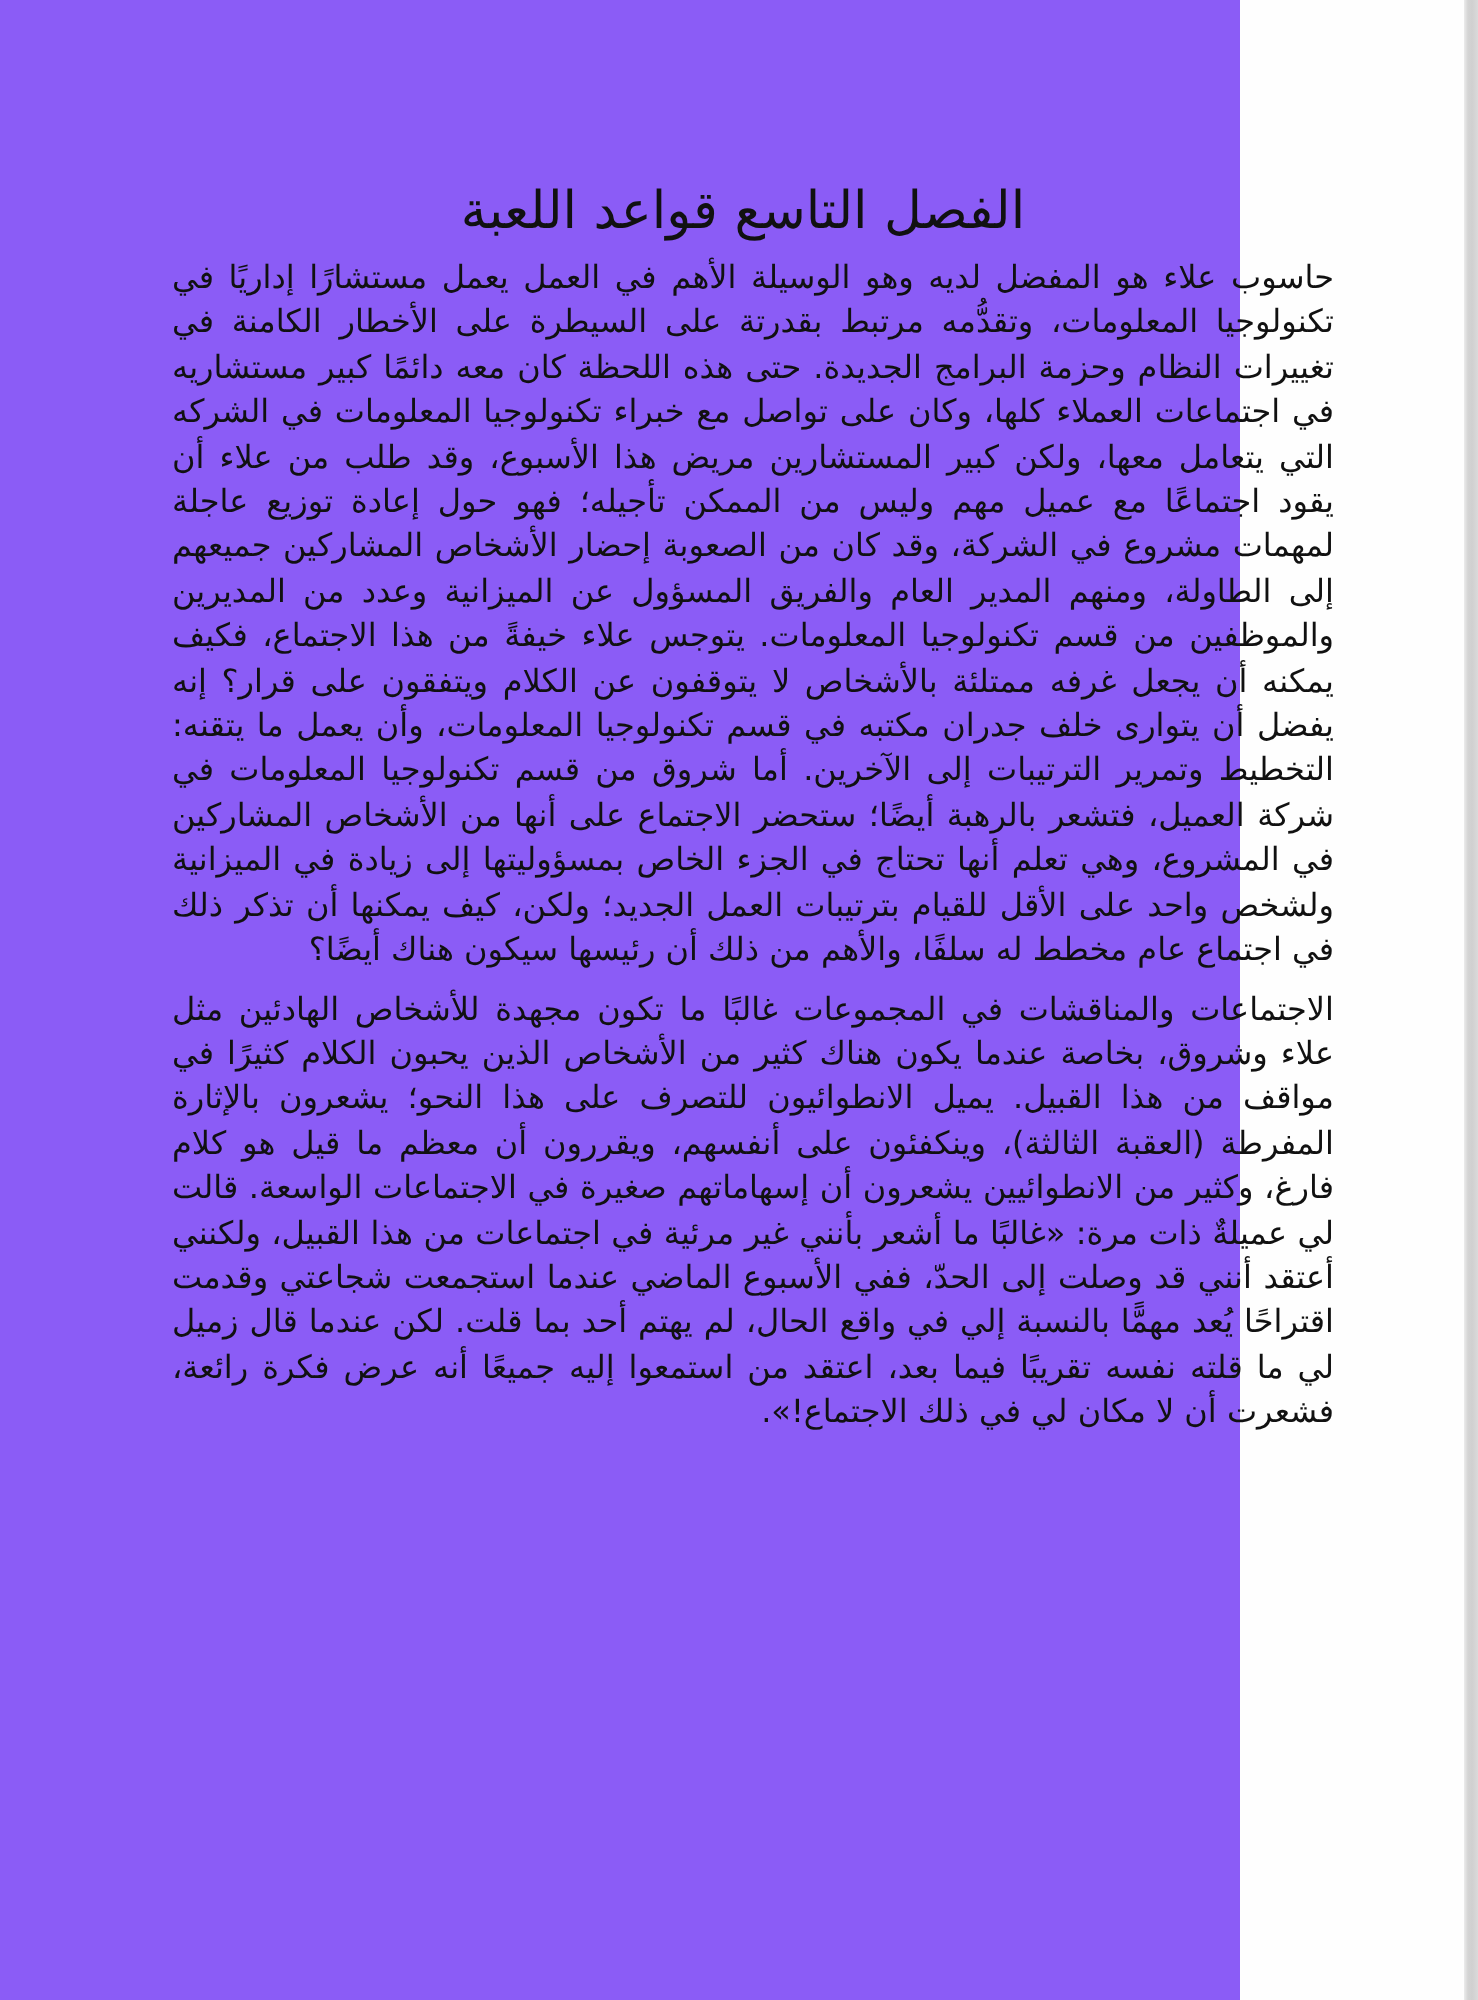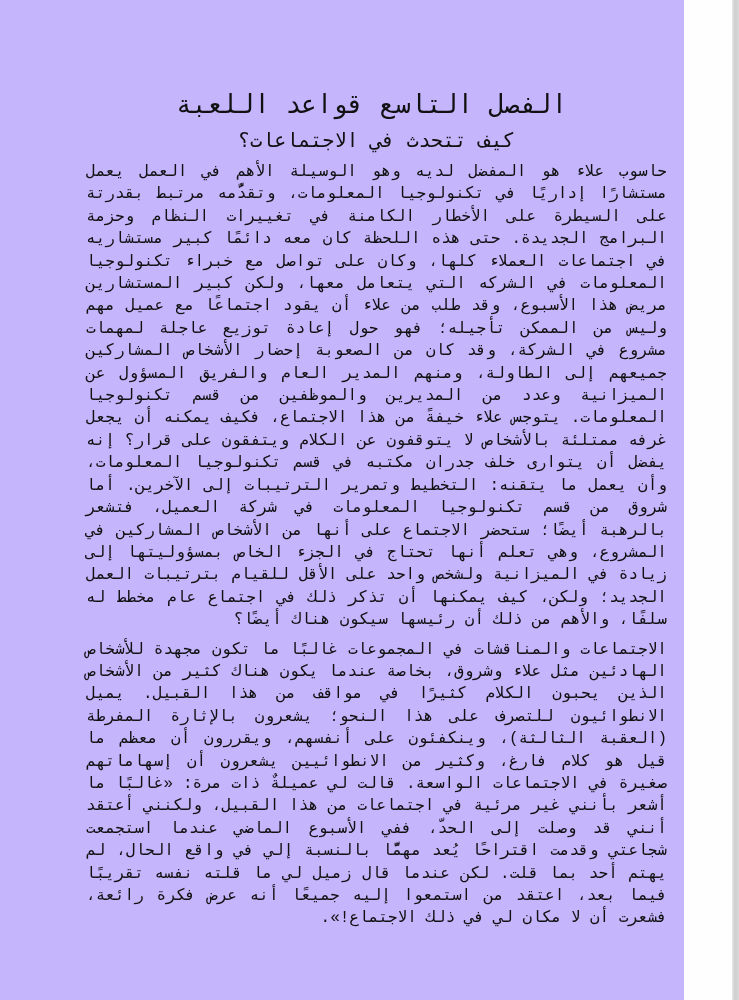--- a/index.html
+++ b/index.html
@@ -12,24 +12,23 @@
       height: 1000px;
       position: relative;
       overflow: hidden;
       font-family: "DejaVu Sans", sans-serif;
       color: #111;
     }
     .page {
       position: absolute;
       left: 0;
       top: 0;
-      width: 684px;
+      width: 620px;
       height: 1000px;
-      background: #c4b5fd;
-      font-family: Liberation Mono, monospace;
+      background: #8b5cf6;
     }
     .scrollbar {
       position: absolute;
       right: 0;
       top: 0;
       width: 7px;
       height: 1000px;
       background: linear-gradient(to right, #ececec 0px, #d4d4d4 2px, #d0d0d0 4px, #dadada 7px);
     }
     .content {
@@ -73,18 +72,17 @@
       text-align: right;
       font-weight: normal;
     }
   </style>
 </head>
 <body>
 
 <div class="page">
   <div class="content">
     <h1 class="title">الفصل التاسع قواعد اللعبة</h1>
-    <h2 class="subtitle">كيف تتحدث في الاجتماعات؟</h2>
     <p class="para">حاسوب علاء هو المفضل لديه وهو الوسيلة الأهم في العمل يعمل مستشارًا إداريًا في تكنولوجيا المعلومات، وتقدُّمه مرتبط بقدرتة على السيطرة على الأخطار الكامنة في تغييرات النظام وحزمة البرامج الجديدة. حتى هذه اللحظة كان معه دائمًا كبير مستشاريه في اجتماعات العملاء كلها، وكان على تواصل مع خبراء تكنولوجيا المعلومات في الشركه التي يتعامل معها، ولكن كبير المستشارين مريض هذا الأسبوع، وقد طلب من علاء أن يقود اجتماعًا مع عميل مهم وليس من الممكن تأجيله؛ فهو حول إعادة توزيع عاجلة لمهمات مشروع في الشركة، وقد كان من الصعوبة إحضار الأشخاص المشاركين جميعهم إلى الطاولة، ومنهم المدير العام والفريق المسؤول عن الميزانية وعدد من المديرين والموظفين من قسم تكنولوجيا المعلومات. يتوجس علاء خيفةً من هذا الاجتماع، فكيف يمكنه أن يجعل غرفه ممتلئة بالأشخاص لا يتوقفون عن الكلام ويتفقون على قرار؟ إنه يفضل أن يتوارى خلف جدران مكتبه في قسم تكنولوجيا المعلومات، وأن يعمل ما يتقنه: التخطيط وتمرير الترتيبات إلى الآخرين. أما شروق من قسم تكنولوجيا المعلومات في شركة العميل، فتشعر بالرهبة أيضًا؛ ستحضر الاجتماع على أنها من الأشخاص المشاركين في المشروع، وهي تعلم أنها تحتاج في الجزء الخاص بمسؤوليتها إلى زيادة في الميزانية ولشخص واحد على الأقل للقيام بترتيبات العمل الجديد؛ ولكن، كيف يمكنها أن تذكر ذلك في اجتماع عام مخطط له سلفًا، والأهم من ذلك أن رئيسها سيكون هناك أيضًا؟</p>
     <p class="para">الاجتماعات والمناقشات في المجموعات غالبًا ما تكون مجهدة للأشخاص الهادئين مثل علاء وشروق، بخاصة عندما يكون هناك كثير من الأشخاص الذين يحبون الكلام كثيرًا في مواقف من هذا القبيل. يميل الانطوائيون للتصرف على هذا النحو؛ يشعرون بالإثارة المفرطة (العقبة الثالثة)، وينكفئون على أنفسهم، ويقررون أن معظم ما قيل هو كلام فارغ، وكثير من الانطوائيين يشعرون أن إسهاماتهم صغيرة في الاجتماعات الواسعة. قالت لي عميلةٌ ذات مرة: «غالبًا ما أشعر بأنني غير مرئية في اجتماعات من هذا القبيل، ولكنني أعتقد أنني قد وصلت إلى الحدّ، ففي الأسبوع الماضي عندما استجمعت شجاعتي وقدمت اقتراحًا يُعد مهمًّا بالنسبة إلي في واقع الحال، لم يهتم أحد بما قلت. لكن عندما قال زميل لي ما قلته نفسه تقريبًا فيما بعد، اعتقد من استمعوا إليه جميعًا أنه عرض فكرة رائعة، فشعرت أن لا مكان لي في ذلك الاجتماع!».</p>
   </div>
 </div>
 <div class="scrollbar"></div>
 
 </body></html>

